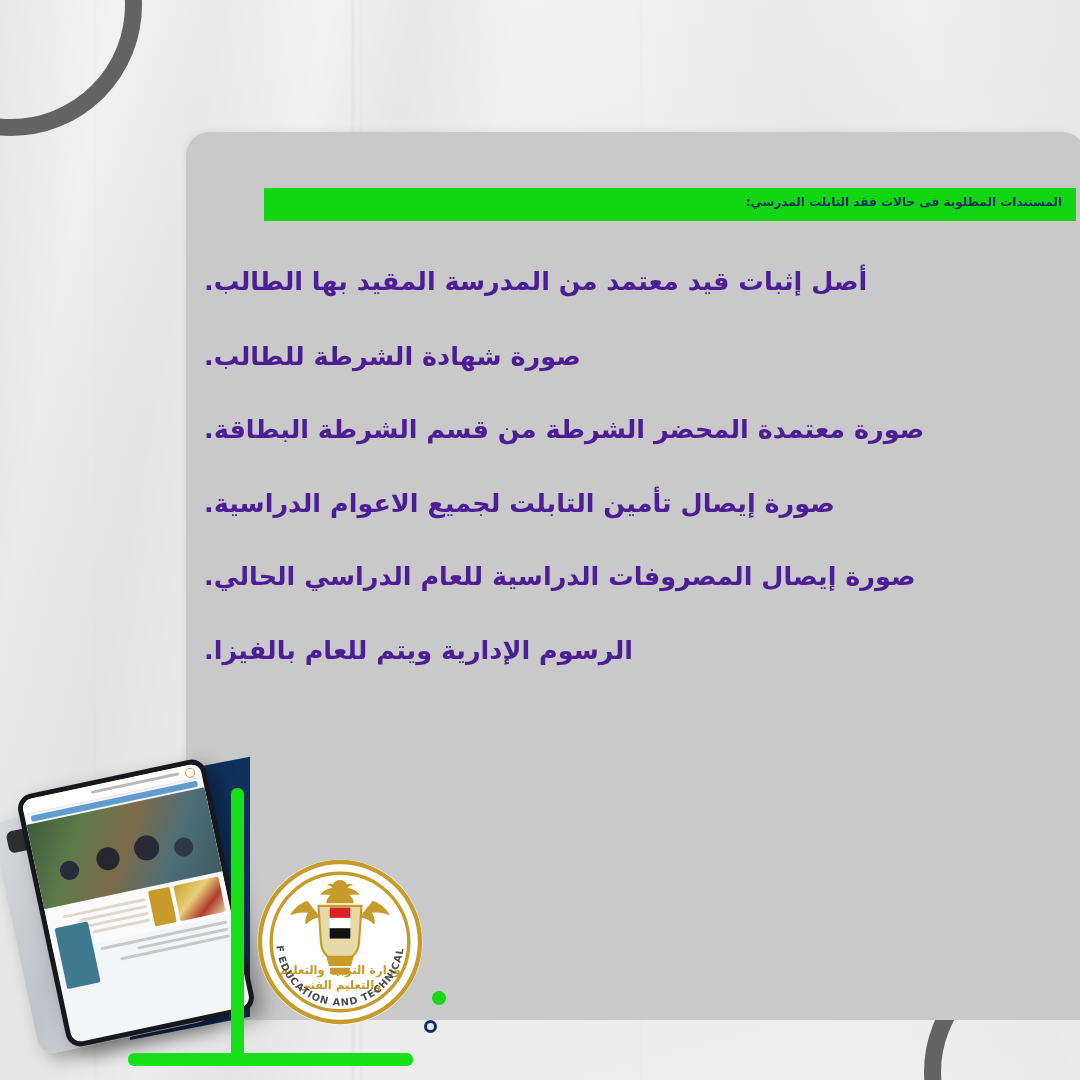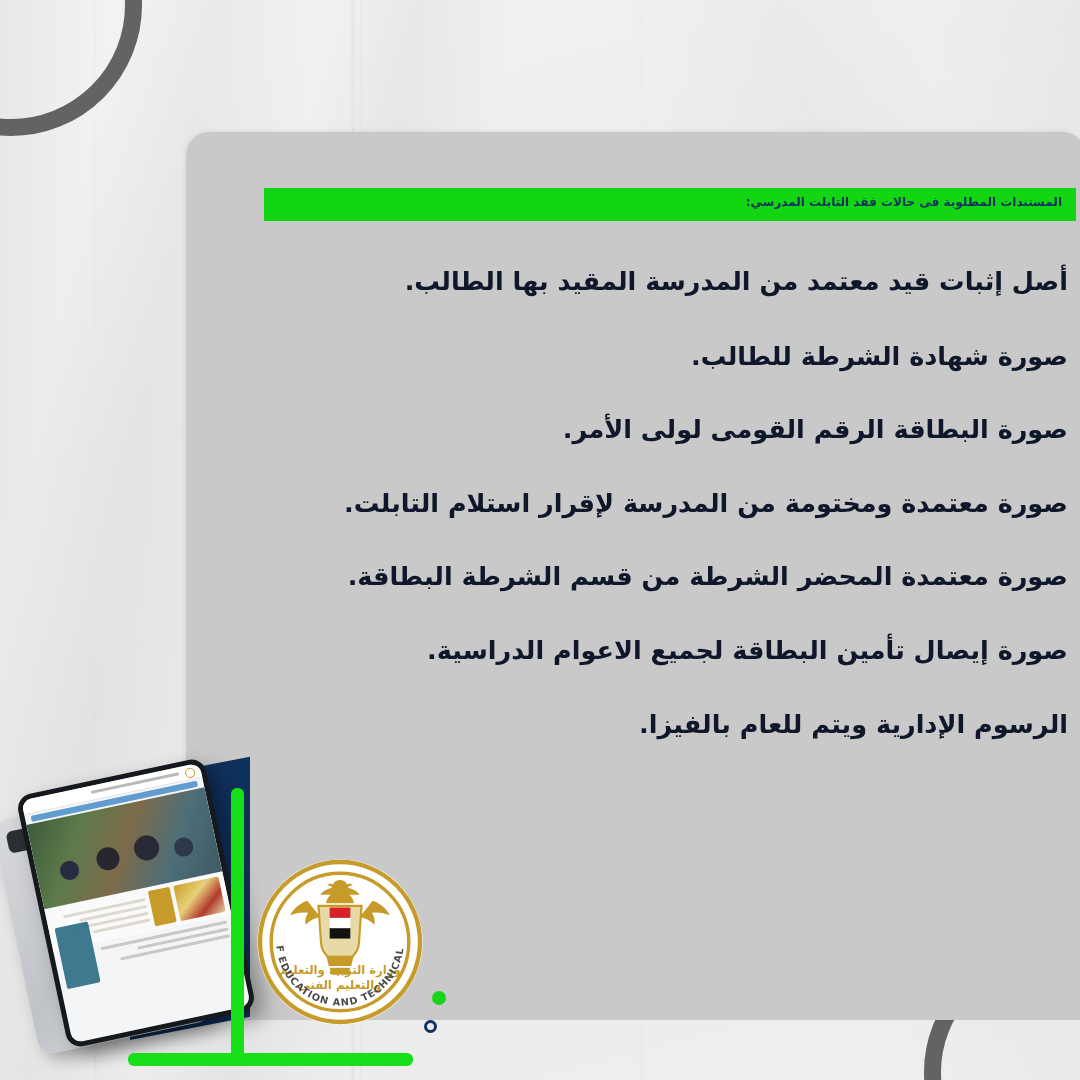--- a/index.html
+++ b/index.html
@@ -72,25 +72,25 @@
   }
 
   
   #requirements{
     position:absolute;
     top:134px; right:14px; left:14px;
     list-style:none;
     direction:rtl;
   }
   #requirements li{
-    color:#0f172a;
+    color:#4c1d95;
     font-size:25.5px;
     font-weight:bold;
     line-height:1.2;
-    text-align:right;
+    text-align:left;
     padding:0 4px;
     margin-bottom:43px;
     white-space:nowrap;
     direction:rtl;
   }
   #requirements li:nth-child(1){ margin-bottom:44px; }
   #requirements li:last-child{ margin-bottom:0; }
 
   
   #tablet-scene{
@@ -241,24 +241,23 @@
 
   <div id="card">
 
     <div id="headline-band">
       <span class="headline-text" style="font-size: 12px;">المستندات المطلوبة فى حالات فقد التابلت المدرسي:</span>
     </div>
 
     <ul id="requirements">
       <li>أصل إثبات قيد معتمد من المدرسة المقيد بها الطالب.</li>
       <li>صورة شهادة الشرطة للطالب.</li>
-      <li>صورة البطاقة الرقم القومى لولى الأمر.</li>
-      <li>صورة معتمدة ومختومة من المدرسة لإقرار استلام التابلت.</li>
       <li>صورة معتمدة المحضر الشرطة من قسم الشرطة البطاقة.</li>
-      <li>صورة إيصال تأمين البطاقة لجميع الاعوام الدراسية.</li>
+      <li>صورة إيصال تأمين التابلت لجميع الاعوام الدراسية.</li>
+      <li>صورة إيصال المصروفات الدراسية للعام الدراسي الحالي.</li>
       <li>الرسوم الإدارية ويتم للعام بالفيزا.</li>
     </ul>
   </div>
 
   <div id="tablet-scene">
 
     <div id="navy-panel"></div>
 
     <div id="tablet-back">
       <span class="camera"></span>

